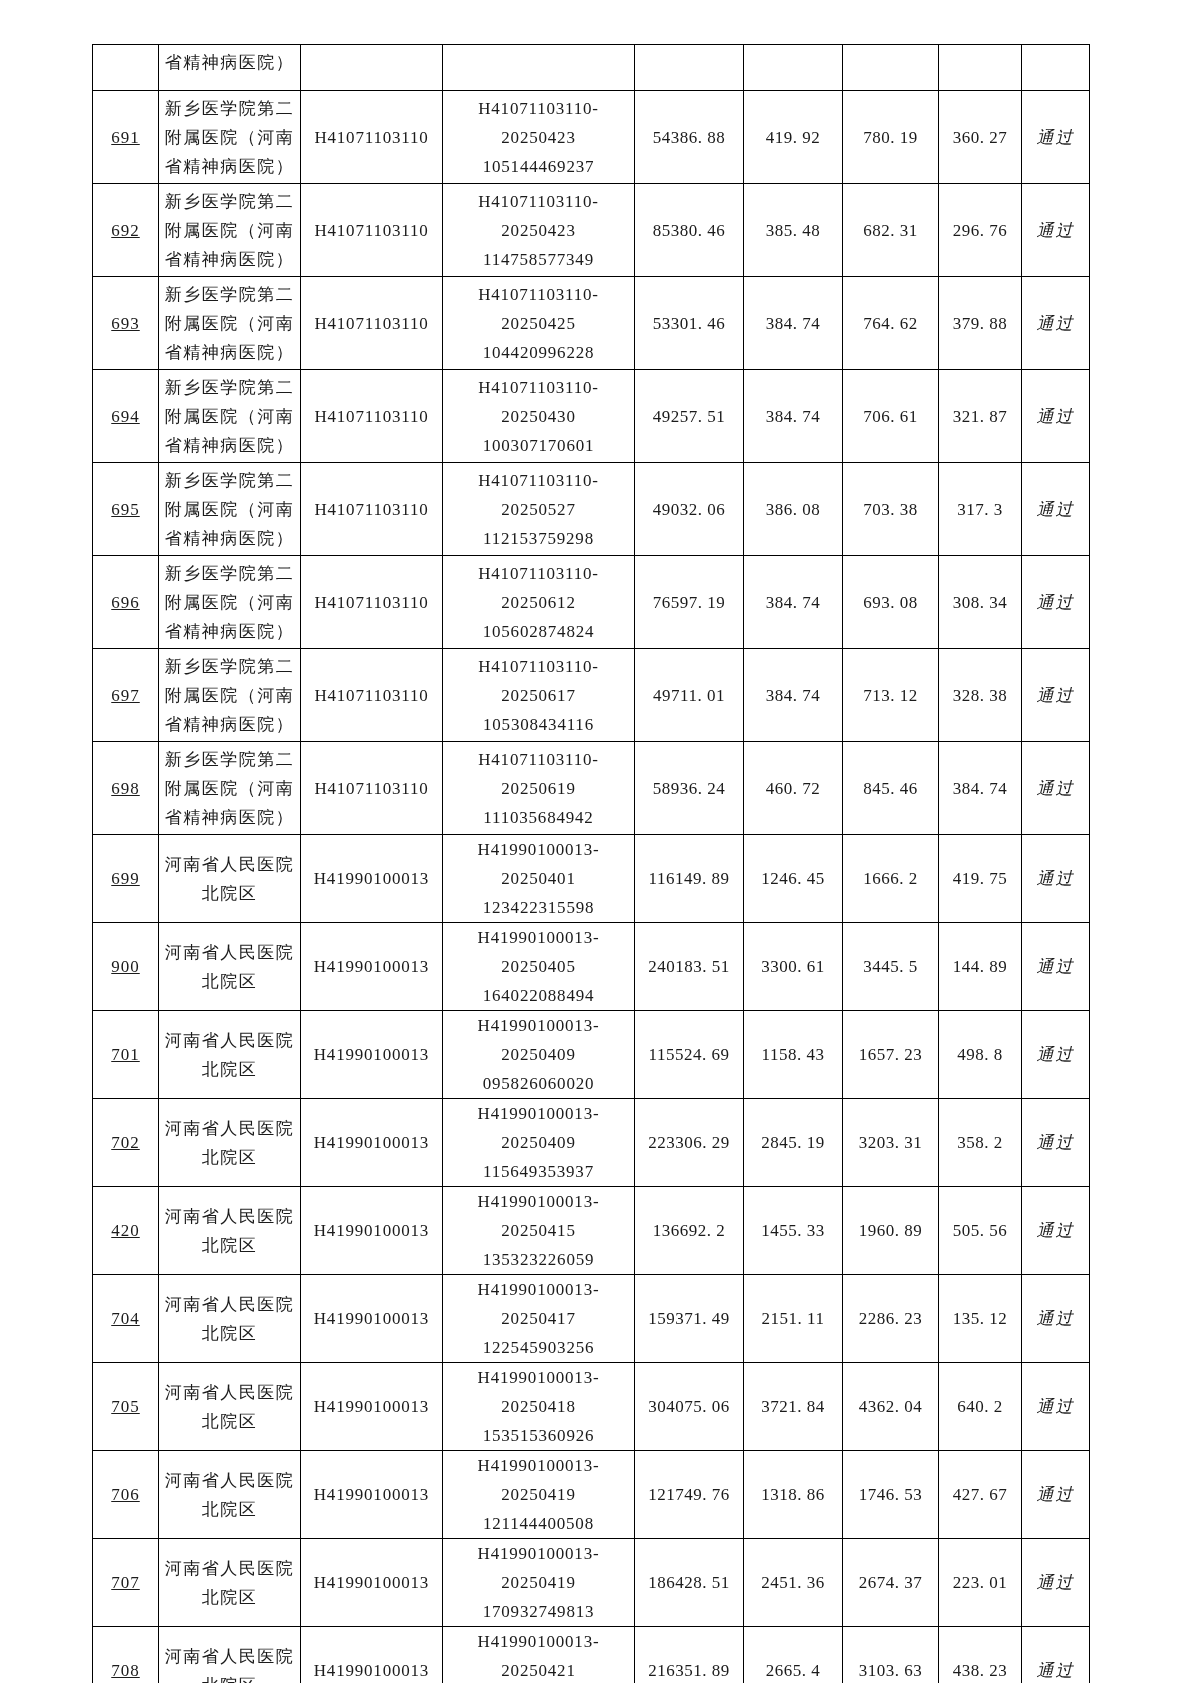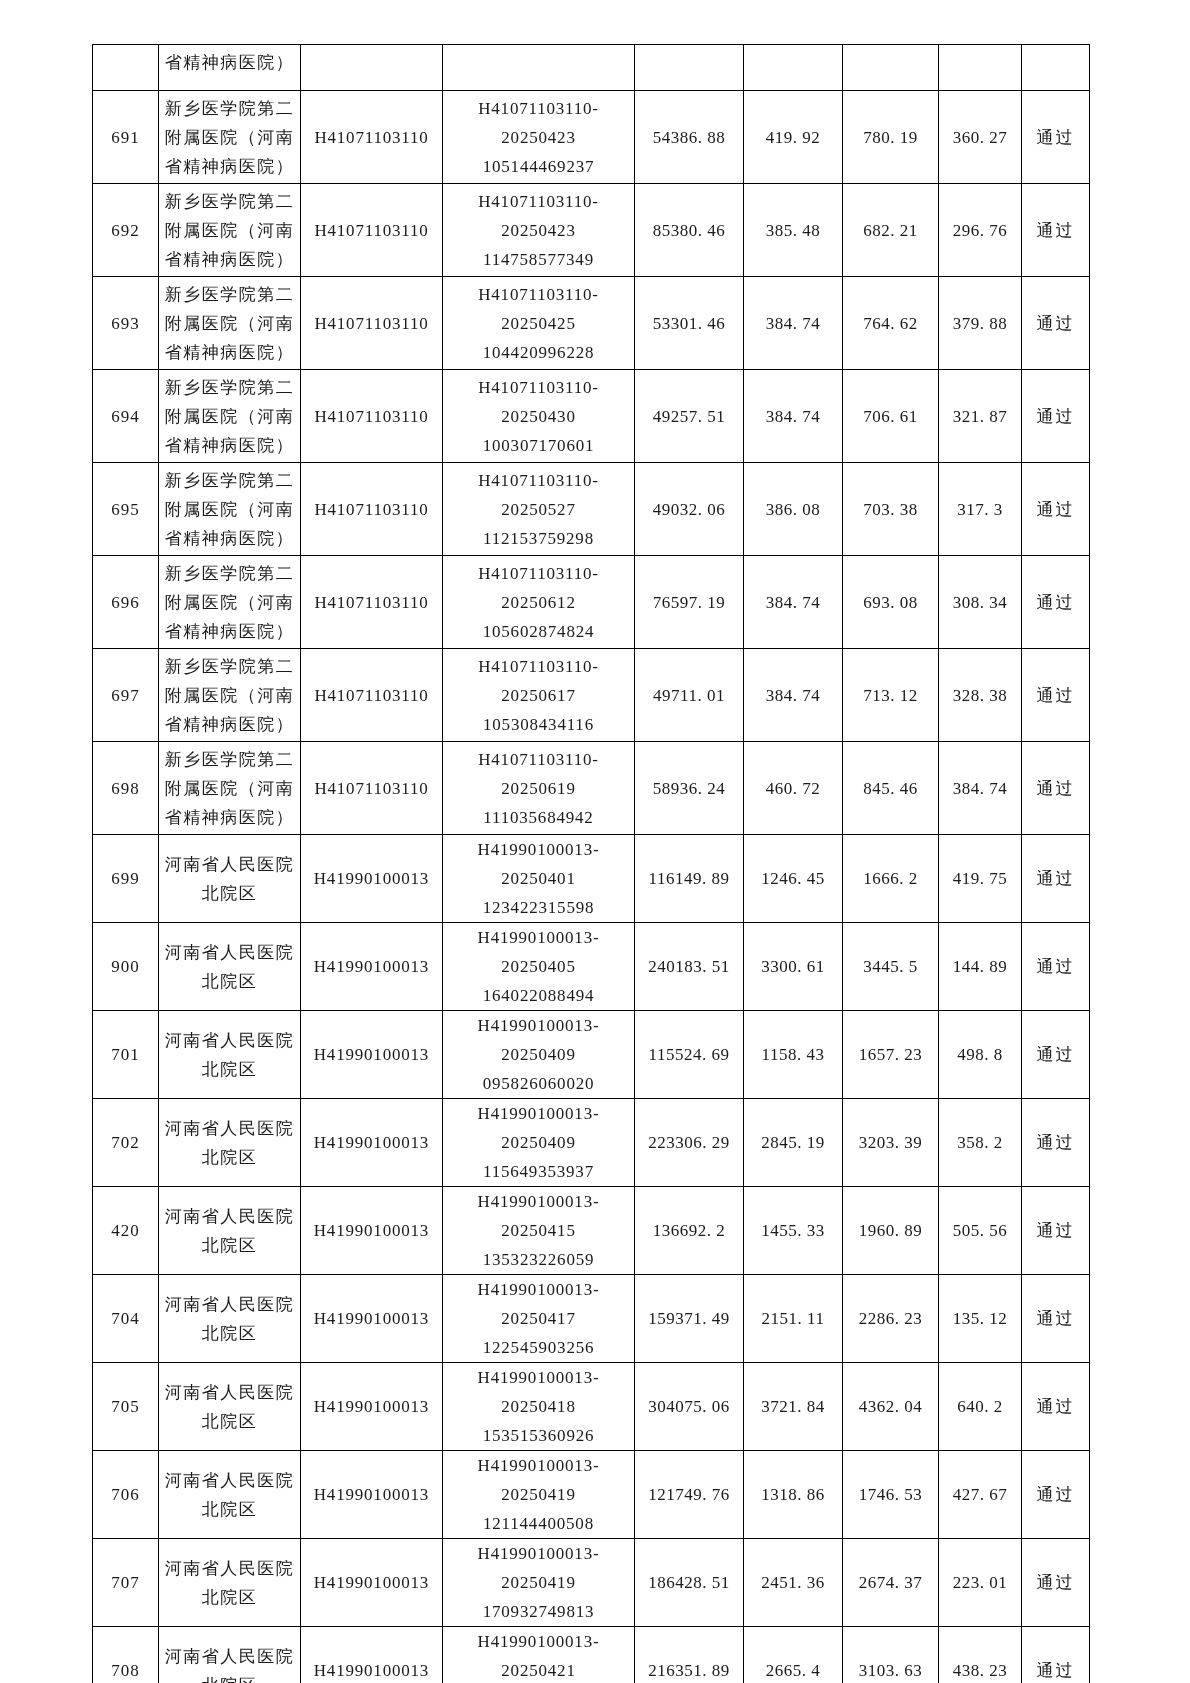--- a/index.html
+++ b/index.html
@@ -21,22 +21,22 @@
     padding:0;overflow:hidden;
   }
   tr.carry{height:46px;}
   tr.tall{height:93px;}
   tr.short{height:65px;}
   tr.carry td{vertical-align:top;padding-top:3px;}
   .name{letter-spacing:1.5px;white-space:pre-line;font-family:Liberation Serif, serif;}
   .detail{letter-spacing:0.8px;white-space:pre-line;}
   .code{letter-spacing:0.8px;}
   .num{letter-spacing:0.5px;}
-  .seq{letter-spacing:1px;}
-  .status{letter-spacing:2px;}
+  .seq{letter-spacing:1px;text-decoration:underline;}
+  .status{letter-spacing:2px;font-style:italic;}
 </style>
 </head>
 <body>
 
 <table class="records">
   <colgroup>
     <col style="width:66px">
       <col style="width:142px">
       <col style="width:142px">
     <col style="width:192px">
@@ -76,21 +76,21 @@
     <tr class="tall">
       <td class="seq">692</td>
       <td class="name">新乡医学院第二
 附属医院（河南
 省精神病医院）</td>
       <td class="code">H41071103110</td>
       <td class="detail">H41071103110-20250423
 114758577349</td>
       <td class="num">85380. 46</td>
       <td class="num">385. 48</td>
-      <td class="num">682. 21</td>
+      <td class="num">682. 31</td>
       <td class="num">296. 76</td>
       <td class="status">通过</td>
     </tr>
     <tr class="tall">
       <td class="seq">693</td>
       <td class="name">新乡医学院第二
 附属医院（河南
 省精神病医院）</td>
       <td class="code">H41071103110</td>
       <td class="detail">H41071103110-20250425
@@ -213,21 +213,21 @@
     </tr>
     <tr class="short">
       <td class="seq">702</td>
       <td class="name">河南省人民医院
 北院区</td>
       <td class="code">H41990100013</td>
       <td class="detail">H41990100013-20250409
 115649353937</td>
       <td class="num">223306. 29</td>
       <td class="num">2845. 19</td>
-      <td class="num">3203. 39</td>
+      <td class="num">3203. 31</td>
       <td class="num">358. 2</td>
       <td class="status">通过</td>
     </tr>
     <tr class="short">
       <td class="seq">420</td>
       <td class="name">河南省人民医院
 北院区</td>
       <td class="code">H41990100013</td>
       <td class="detail">H41990100013-20250415
 135323226059</td>

